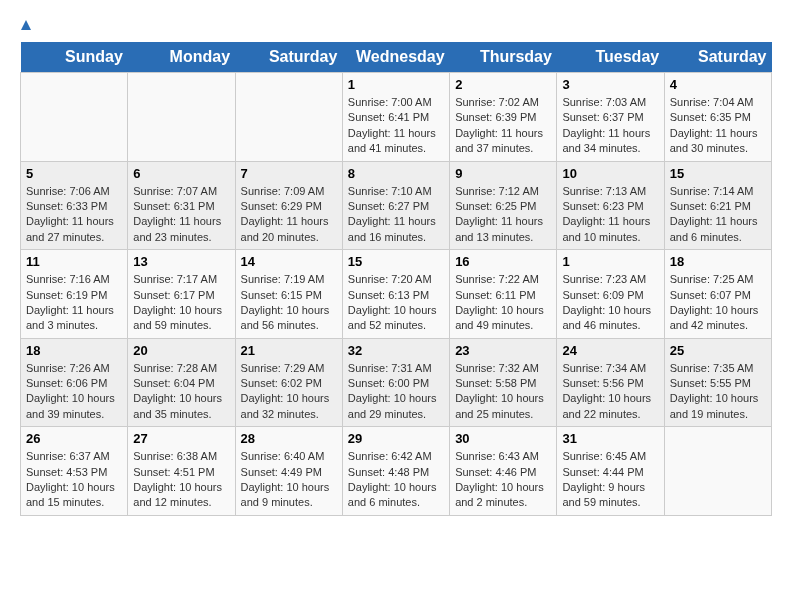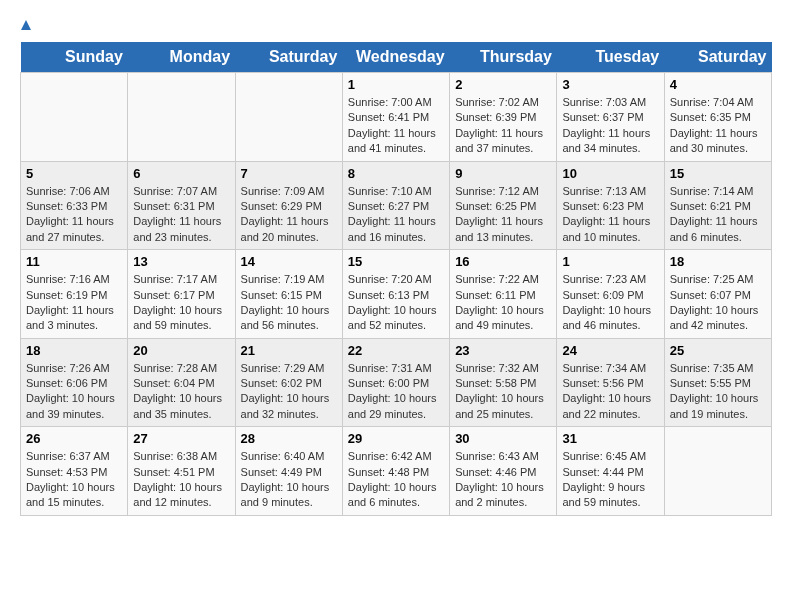--- a/index.html
+++ b/index.html
@@ -197,21 +197,21 @@
         </td>
         <td>
           <span class="day-num">20</span>
           <div class="day-info">Sunrise: 7:28 AM<br>Sunset: 6:04 PM<br>Daylight: 10 hours<br>and 35 minutes.</div>
         </td>
         <td>
           <span class="day-num">21</span>
           <div class="day-info">Sunrise: 7:29 AM<br>Sunset: 6:02 PM<br>Daylight: 10 hours<br>and 32 minutes.</div>
         </td>
         <td>
-          <span class="day-num">22</span>
+          <span class="day-num">32</span>
           <div class="day-info">Sunrise: 7:31 AM<br>Sunset: 6:00 PM<br>Daylight: 10 hours<br>and 29 minutes.</div>
         </td>
         <td>
           <span class="day-num">23</span>
           <div class="day-info">Sunrise: 7:32 AM<br>Sunset: 5:58 PM<br>Daylight: 10 hours<br>and 25 minutes.</div>
         </td>
         <td>
           <span class="day-num">24</span>
           <div class="day-info">Sunrise: 7:34 AM<br>Sunset: 5:56 PM<br>Daylight: 10 hours<br>and 22 minutes.</div>
         </td>

